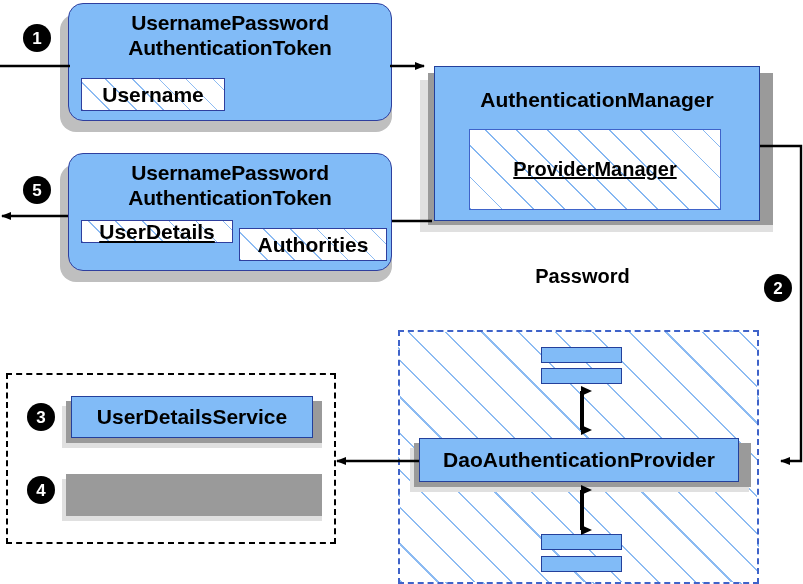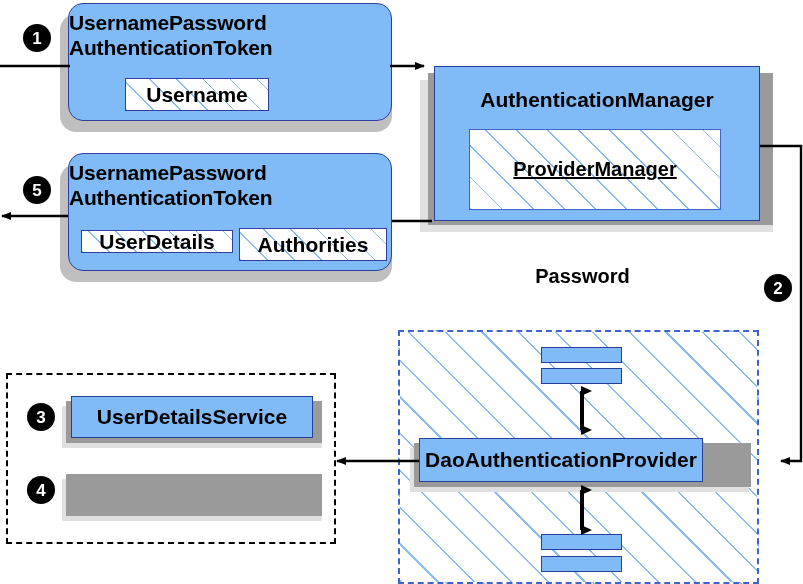--- a/index.html
+++ b/index.html
@@ -11,21 +11,21 @@
   .sh-light{background:#e0e0e0;}
   .sh-round{background:#bfbfbf;border-radius:16px;}
 
   .token-box{
     position:absolute;box-sizing:border-box;
     background:#81bbf7;border:1.5px solid #2f3f9e;border-radius:15px;
     z-index:3;
   }
   .token-title{
     position:absolute;left:0;right:0;top:6px;
-    font-weight:bold;font-size:21px;color:#000;
+    text-align:center;font-weight:bold;font-size:21px;color:#000;
     line-height:25px;letter-spacing:-0.2px;
   }
   .slot{
     position:absolute;box-sizing:border-box;
     background:#ffffff;border:1.7px solid #2f3f9e;
     display:flex;align-items:center;justify-content:center;
     font-weight:bold;font-size:21px;color:#000;
     background-image:repeating-linear-gradient(45deg,
         rgba(120,175,240,.85) 0 1px, rgba(255,255,255,0) 1px 19px);
   }
@@ -127,33 +127,33 @@
     <line x1="582" y1="490" x2="582" y2="530" stroke="#000" stroke-width="4" marker-start="url(#arrowU)" marker-end="url(#arrowD)"></line>
   </svg>
 
   <div class="shadow sh-round" style="left:60px;top:14px;width:332px;height:118px;z-index:2;"></div>
 
   <div class="token-box" style="left:68px;top:3px;width:324px;height:118px;">
     <div class="token-title">
       <div>UsernamePassword</div>
       <div>AuthenticationToken</div>
     </div>
-    <div class="slot" style="left:12px;top:74px;width:144px;height:33px;margin-left:44px;">Username</div>
+    <div class="slot" style="left:12px;top:74px;width:144px;height:33px;">Username</div>
   </div>
 
   <div class="badge" style="left:23px;top:24px;">1</div>
 
   <div class="shadow sh-round" style="left:60px;top:164px;width:332px;height:118px;z-index:2;"></div>
 
   <div class="token-box" style="left:68px;top:153px;width:324px;height:118px;">
     <div class="token-title">
       <div>UsernamePassword</div>
       <div>AuthenticationToken</div>
     </div>
-    <div class="slot" style="left:12px;top:76px;width:152px;height:23px;">UserDetails</div>
+    <div class="slot" style="left:12px;top:66px;width:152px;height:23px;text-decoration:underline;">UserDetails</div>
     <div class="slot" style="left:170px;top:74px;width:148px;height:33px;">Authorities</div>
   </div>
 
   <div class="badge" style="left:23px;top:176px;">5</div>
 
   <div class="shadow sh-light" style="left:420px;top:80px;width:353px;height:152px;z-index:1;"></div>
   <div class="shadow sh-dark" style="left:428px;top:73px;width:345px;height:152px;z-index:2;"></div>
 
   <div class="rect-box" style="left:434px;top:66px;width:326px;height:155px;">
     <div class="rect-title" style="top:21px;">AuthenticationManager</div>
@@ -166,21 +166,21 @@
 
   <div class="badge" style="left:764px;top:274px;">2</div>
 
   <div class="dash-blue" style="left:398px;top:330px;width:361px;height:254px;"></div>
 
   <div class="bar" style="left:541px;top:347px;width:81px;height:16px;"></div>
   <div class="bar" style="left:541px;top:368px;width:81px;height:16px;"></div>
 
   <div class="shadow sh-light" style="left:410px;top:448px;width:339px;height:44px;z-index:2;"></div>
   <div class="shadow sh-dark" style="left:414px;top:443px;width:337px;height:44px;z-index:2;"></div>
-  <div class="svc-box" style="left:419px;top:438px;width:284px;height:44px;">DaoAuthenticationProvider</div>
+  <div class="svc-box" style="left:419px;top:438px;width:320px;height:44px;">DaoAuthenticationProvider</div>
 
   <div class="bar" style="left:541px;top:534px;width:81px;height:16px;"></div>
   <div class="bar" style="left:541px;top:556px;width:81px;height:16px;"></div>
 
   <div class="dash-black" style="left:6px;top:373px;width:330px;height:171px;"></div>
 
   <div class="shadow sh-light" style="left:62px;top:406px;width:260px;height:42px;z-index:2;"></div>
   <div class="shadow sh-dark" style="left:66px;top:401px;width:256px;height:42px;z-index:2;"></div>
   <div class="svc-box" style="left:71px;top:396px;width:242px;height:42px;">UserDetailsService</div>
   <div class="badge" style="left:27px;top:403px;">3</div>

